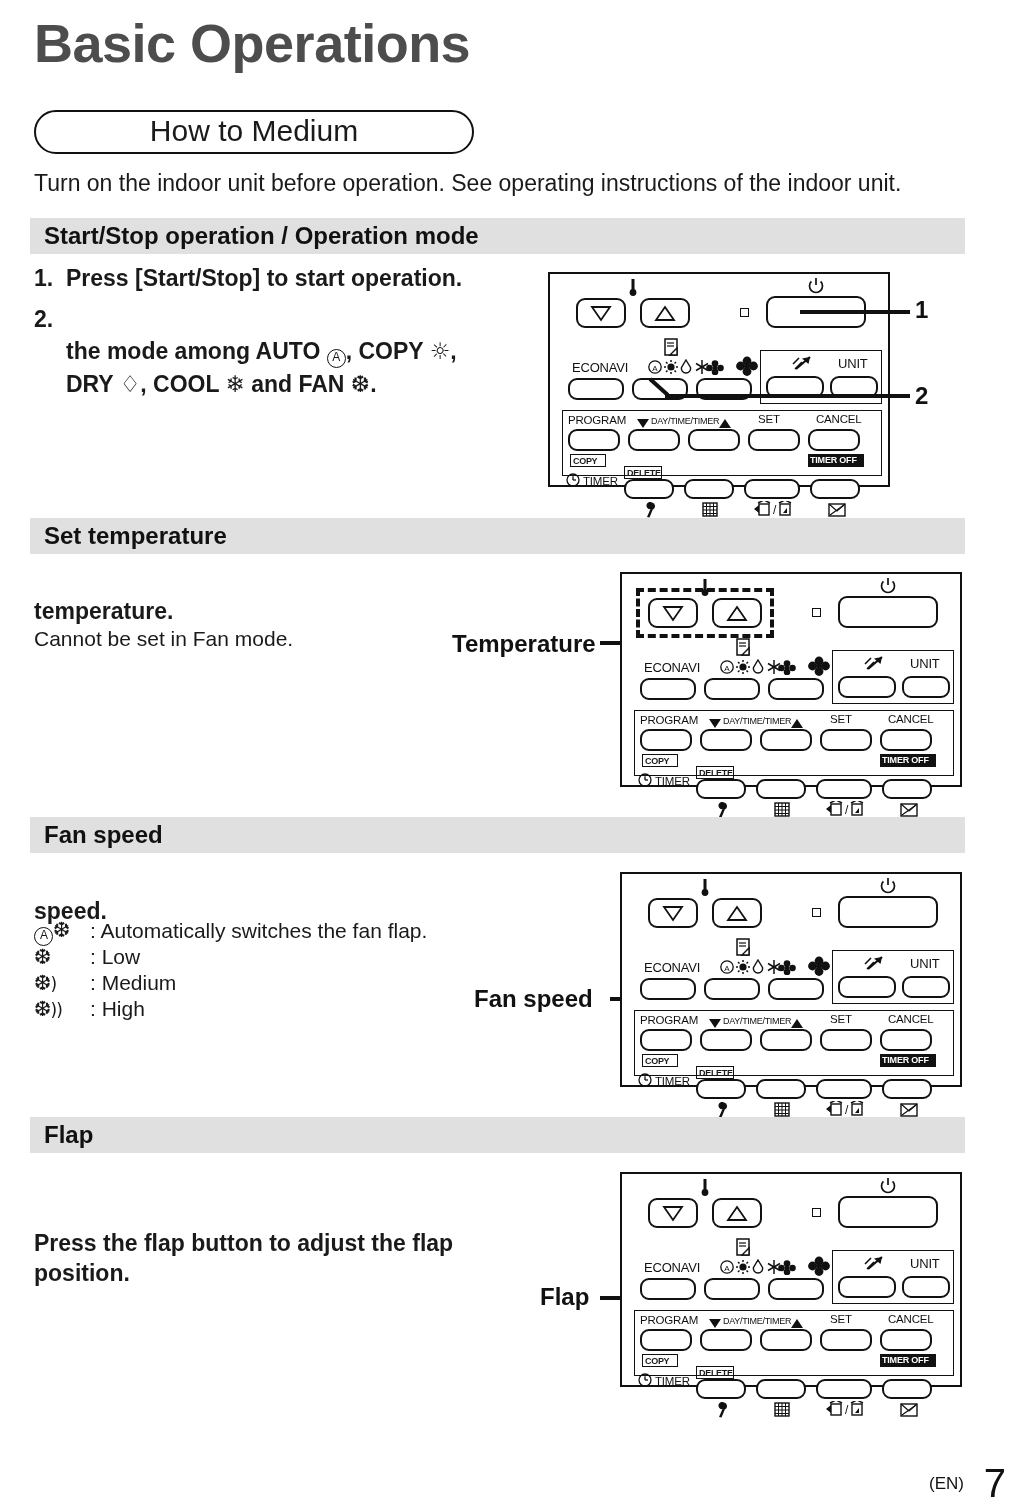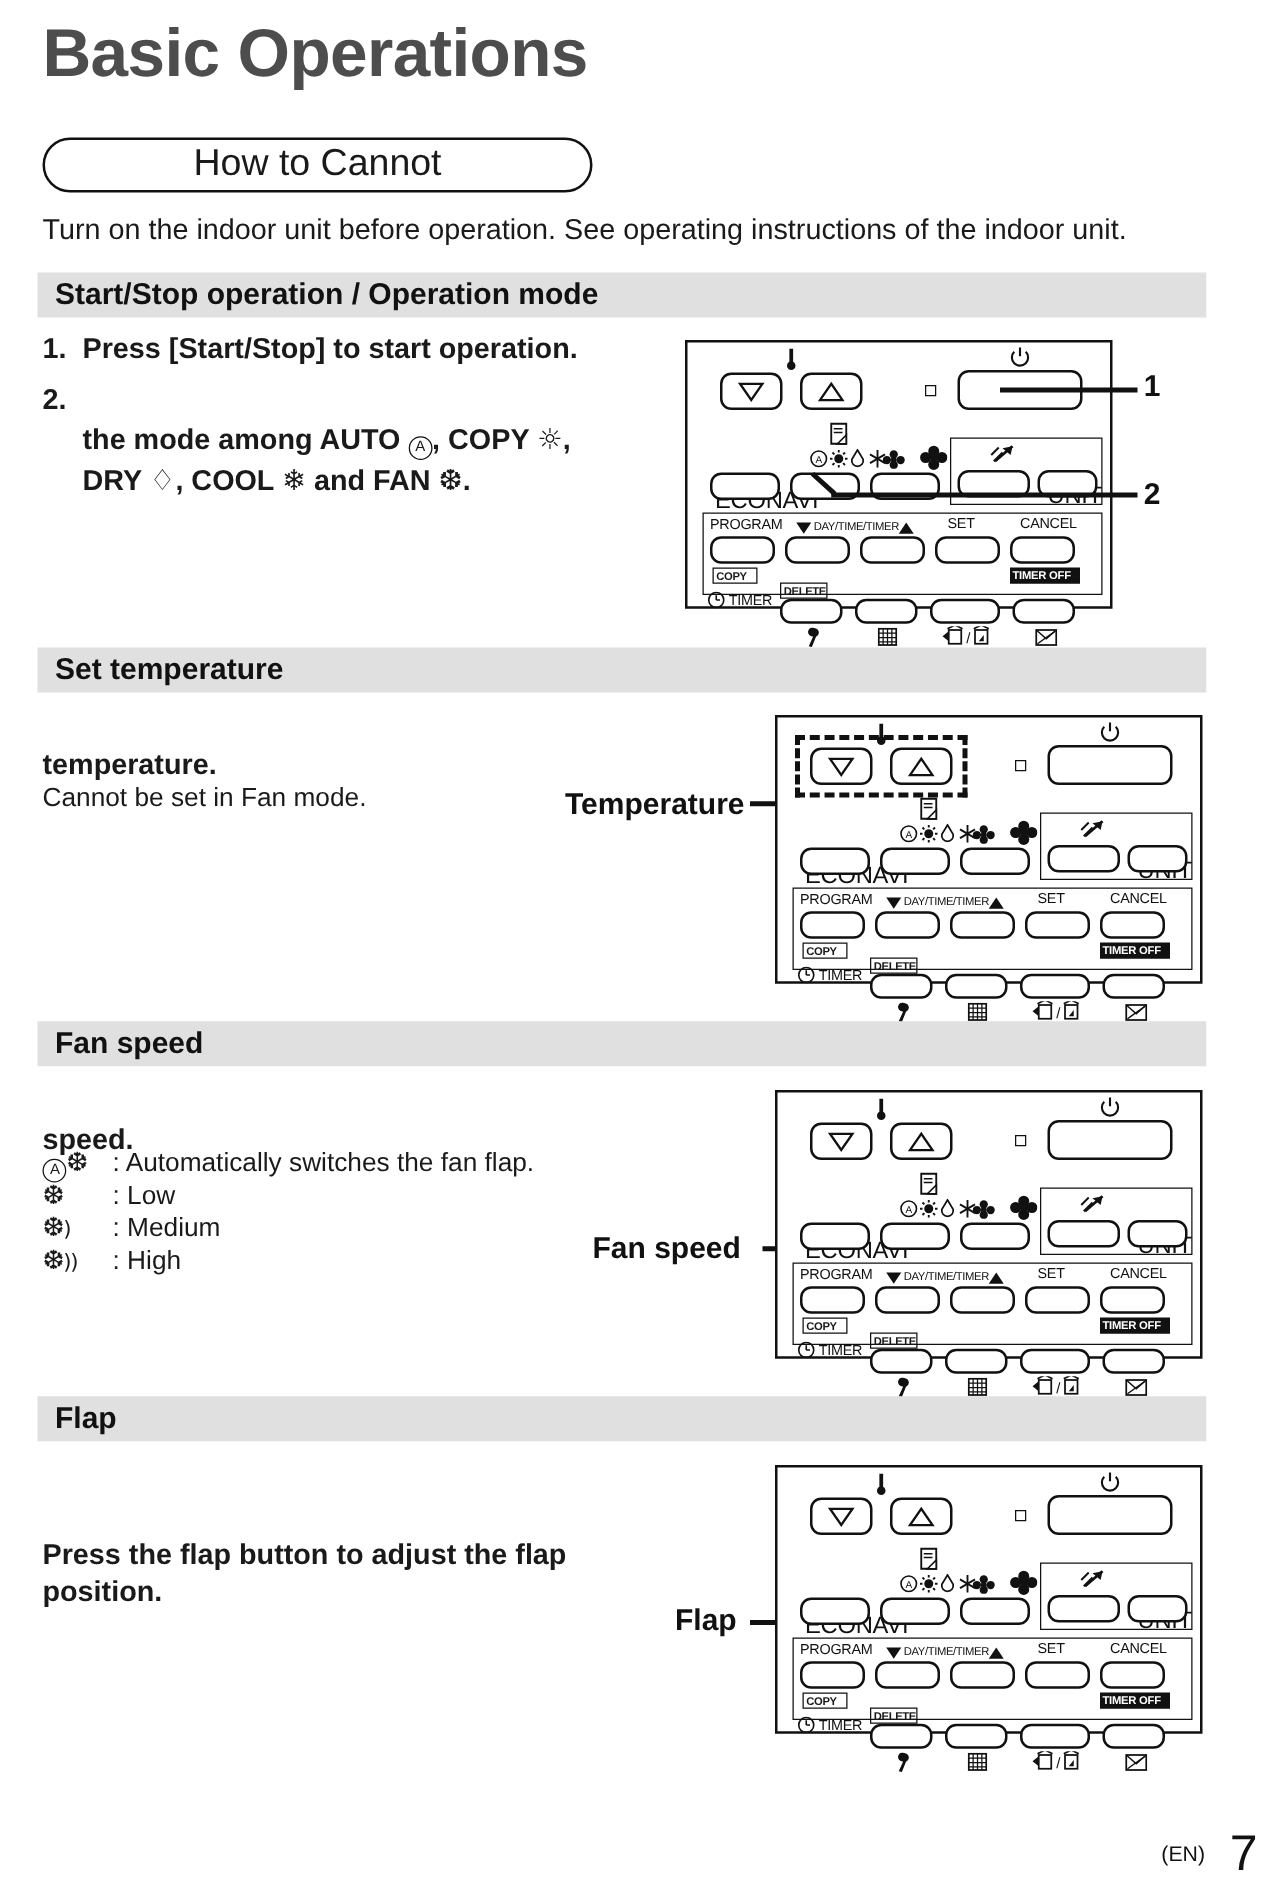--- a/index.html
+++ b/index.html
@@ -193,21 +193,21 @@
     border: 1.6px solid #111;
     box-sizing: border-box;
   }
   .rlabel {
     position: absolute;
     font-size: 11.5px;
     color: #111;
     white-space: nowrap;
     letter-spacing: -0.2px;
   }
-  .rlabel.big { font-size: 19px; margin-top: 30px; }
+  .rlabel.big { font-size: 13px; }
   .rlabel.tiny { font-size: 9px; letter-spacing: -0.3px; }
   .rinv {
     position: absolute;
     background: #111;
     color: #fff;
     font-size: 9px;
     font-weight: bold;
     padding: 0 2px;
     letter-spacing: -0.2px;
     white-space: nowrap;
@@ -252,21 +252,21 @@
     font-size: 40px;
     color: #111;
   }
 </style>
 </head>
 <body>
 
 <div class="page-title">Basic Operations</div>
 
 <div class="pill">
-  <div class="pill-label">How to Cannot</div>
+  <div class="pill-label">How to Medium</div>
 </div>
 
 <div class="intro">Turn on the indoor unit before operation. See operating instructions of the indoor unit.</div>
 
 <div class="sec-bar" id="bar1">
   <span>Start/Stop operation / Operation mode</span>
 </div>
 
 <div class="num-item" style="left:34px; top:262px; width:500px;">
   <span class="num">1.</span>

